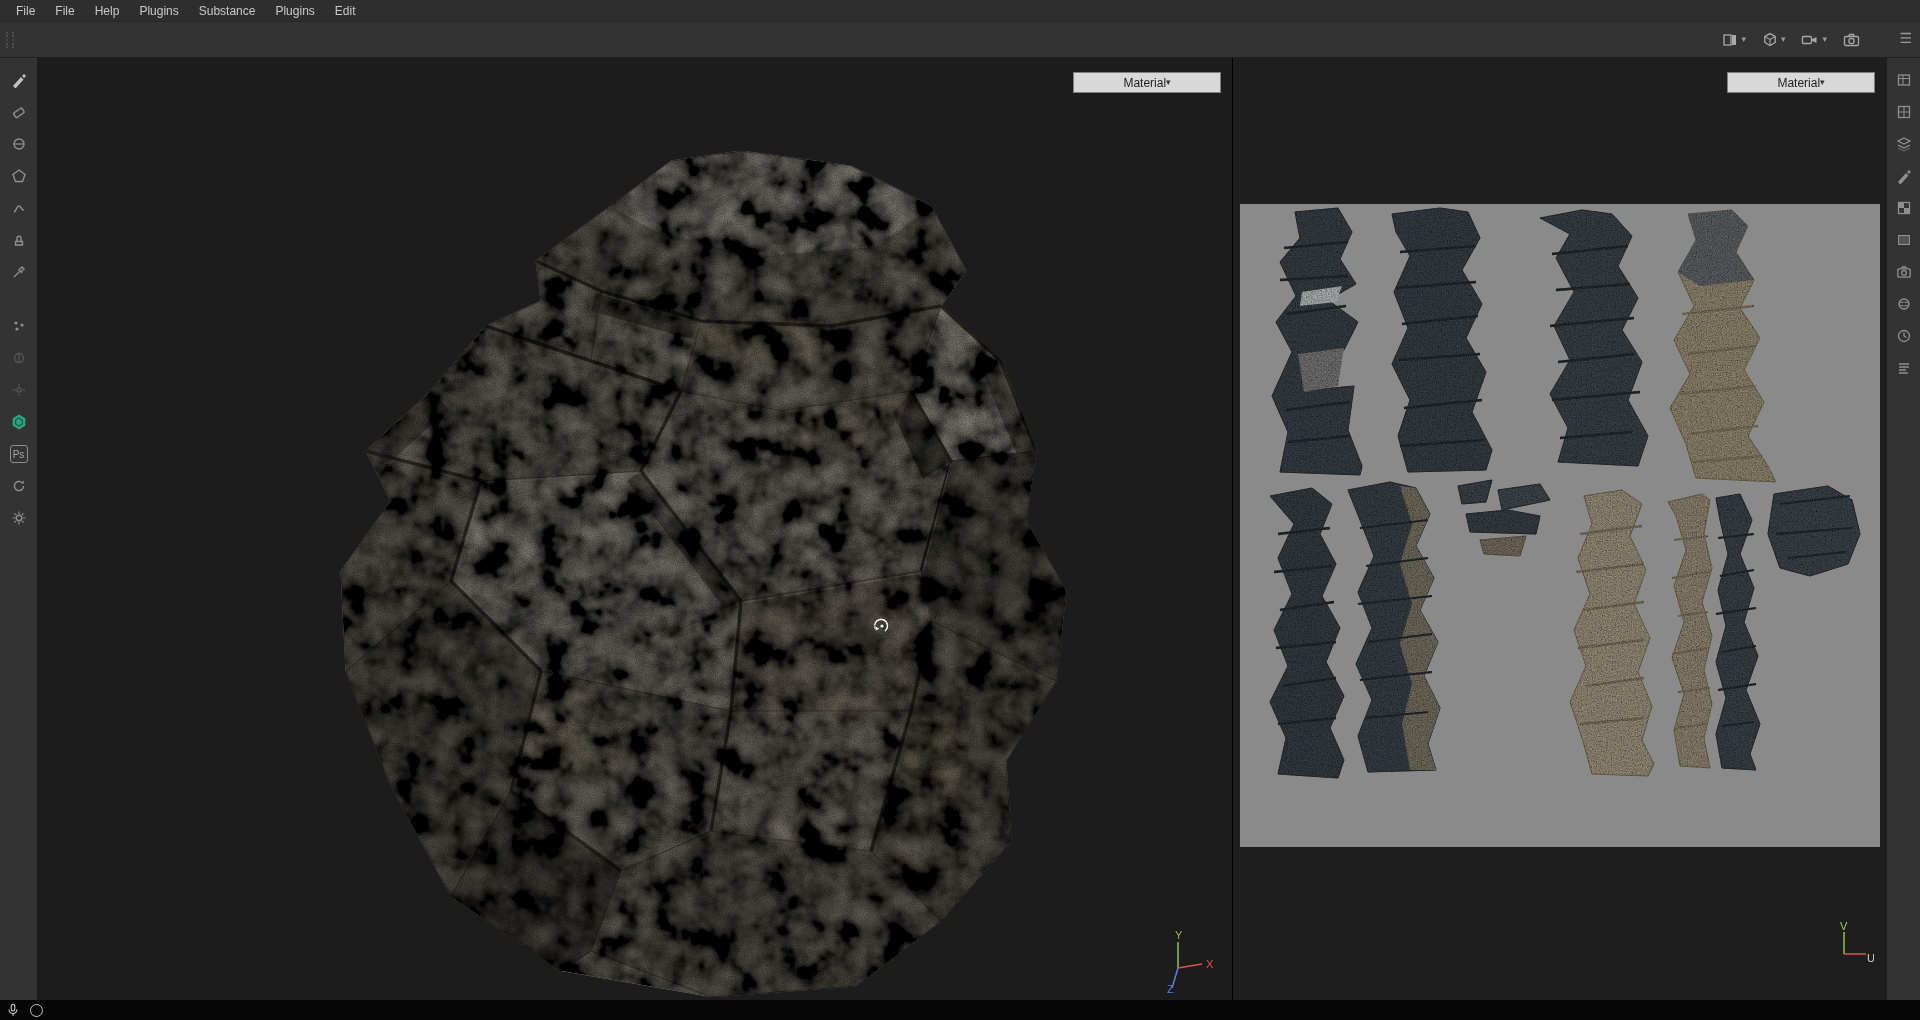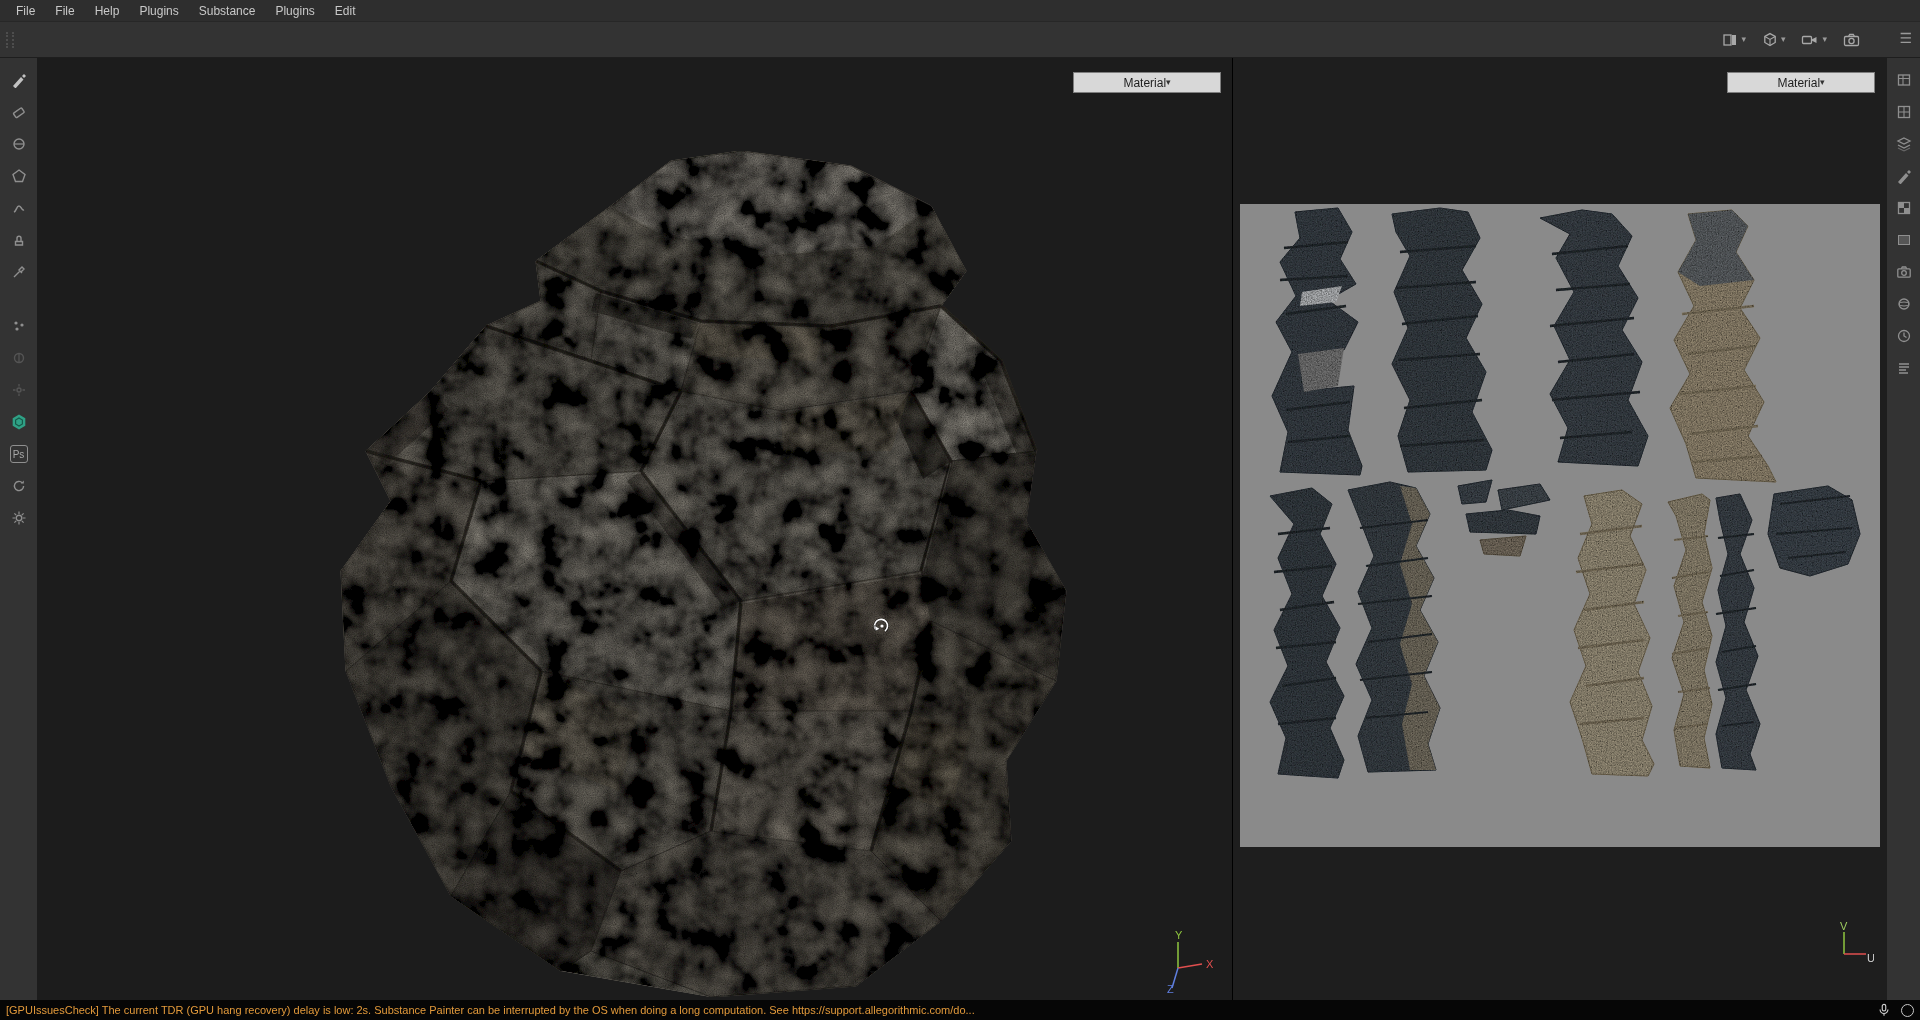--- a/index.html
+++ b/index.html
@@ -386,21 +386,20 @@
       </div>
       <div class="st-icon">
         <svg width="16" height="16" viewBox="0 0 16 16">
             <path d="M3 4h10M3 7h10M3 10h7M3 13h9" stroke="#9a9a9a" stroke-width="1.3"></path>
           </svg>
       </div>
     </div>
   </div>
 
   <div class="statusbar">
-    <span class="status-msg">[GPUIssuesCheck] The current TDR (GPU hang recovery) delay is low: 2s. Substance Painter can be interrupted by the OS when doing a long computation. See https://support.allegorithmic.com/do...</span>
     <svg width="14" height="16" viewBox="0 0 16 16">
       <rect x="6" y="1.5" width="4" height="7.5" rx="2" fill="none" stroke="#cfcfcf" stroke-width="1.3"></rect>
       <path d="M3.5 7.5a4.5 4.5 0 009 0M8 12v2.5" fill="none" stroke="#cfcfcf" stroke-width="1.3"></path>
     </svg>
     <div class="spinner"></div>
   </div>
 
 </div>
 
 </body></html>

